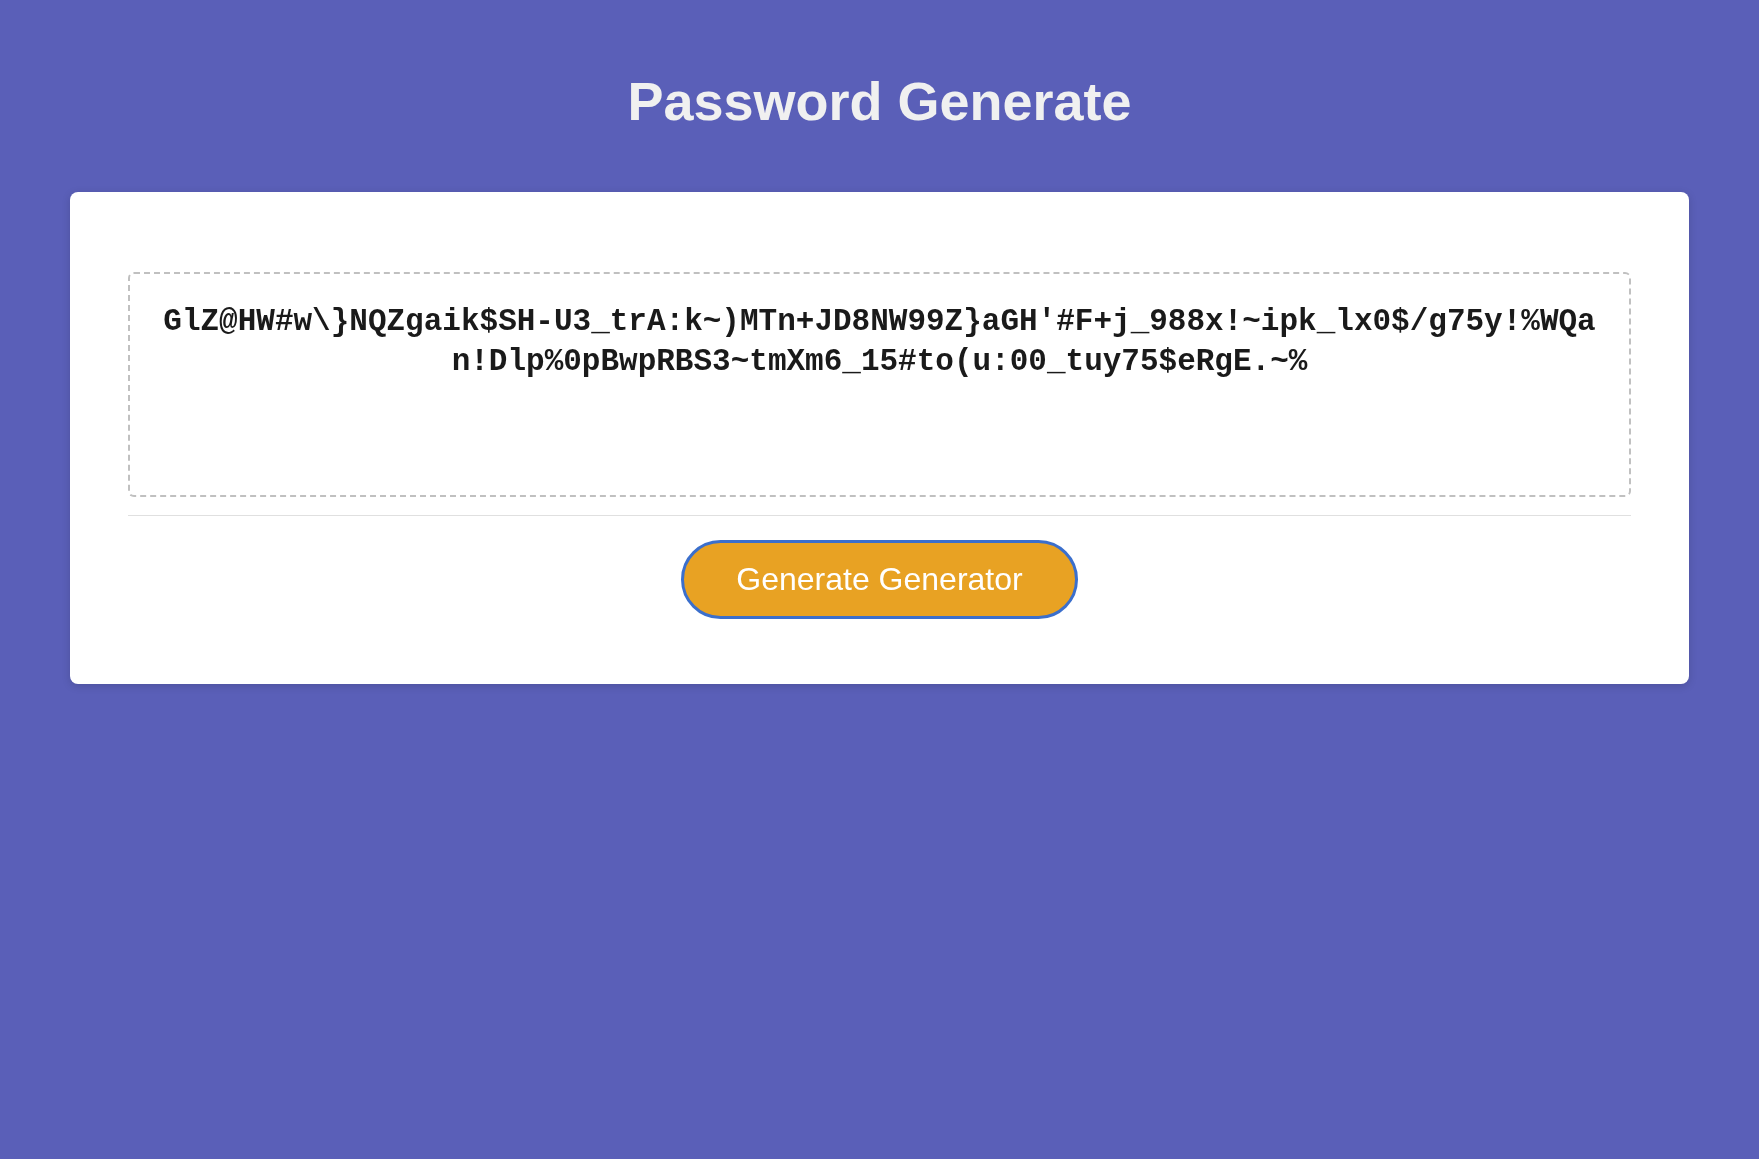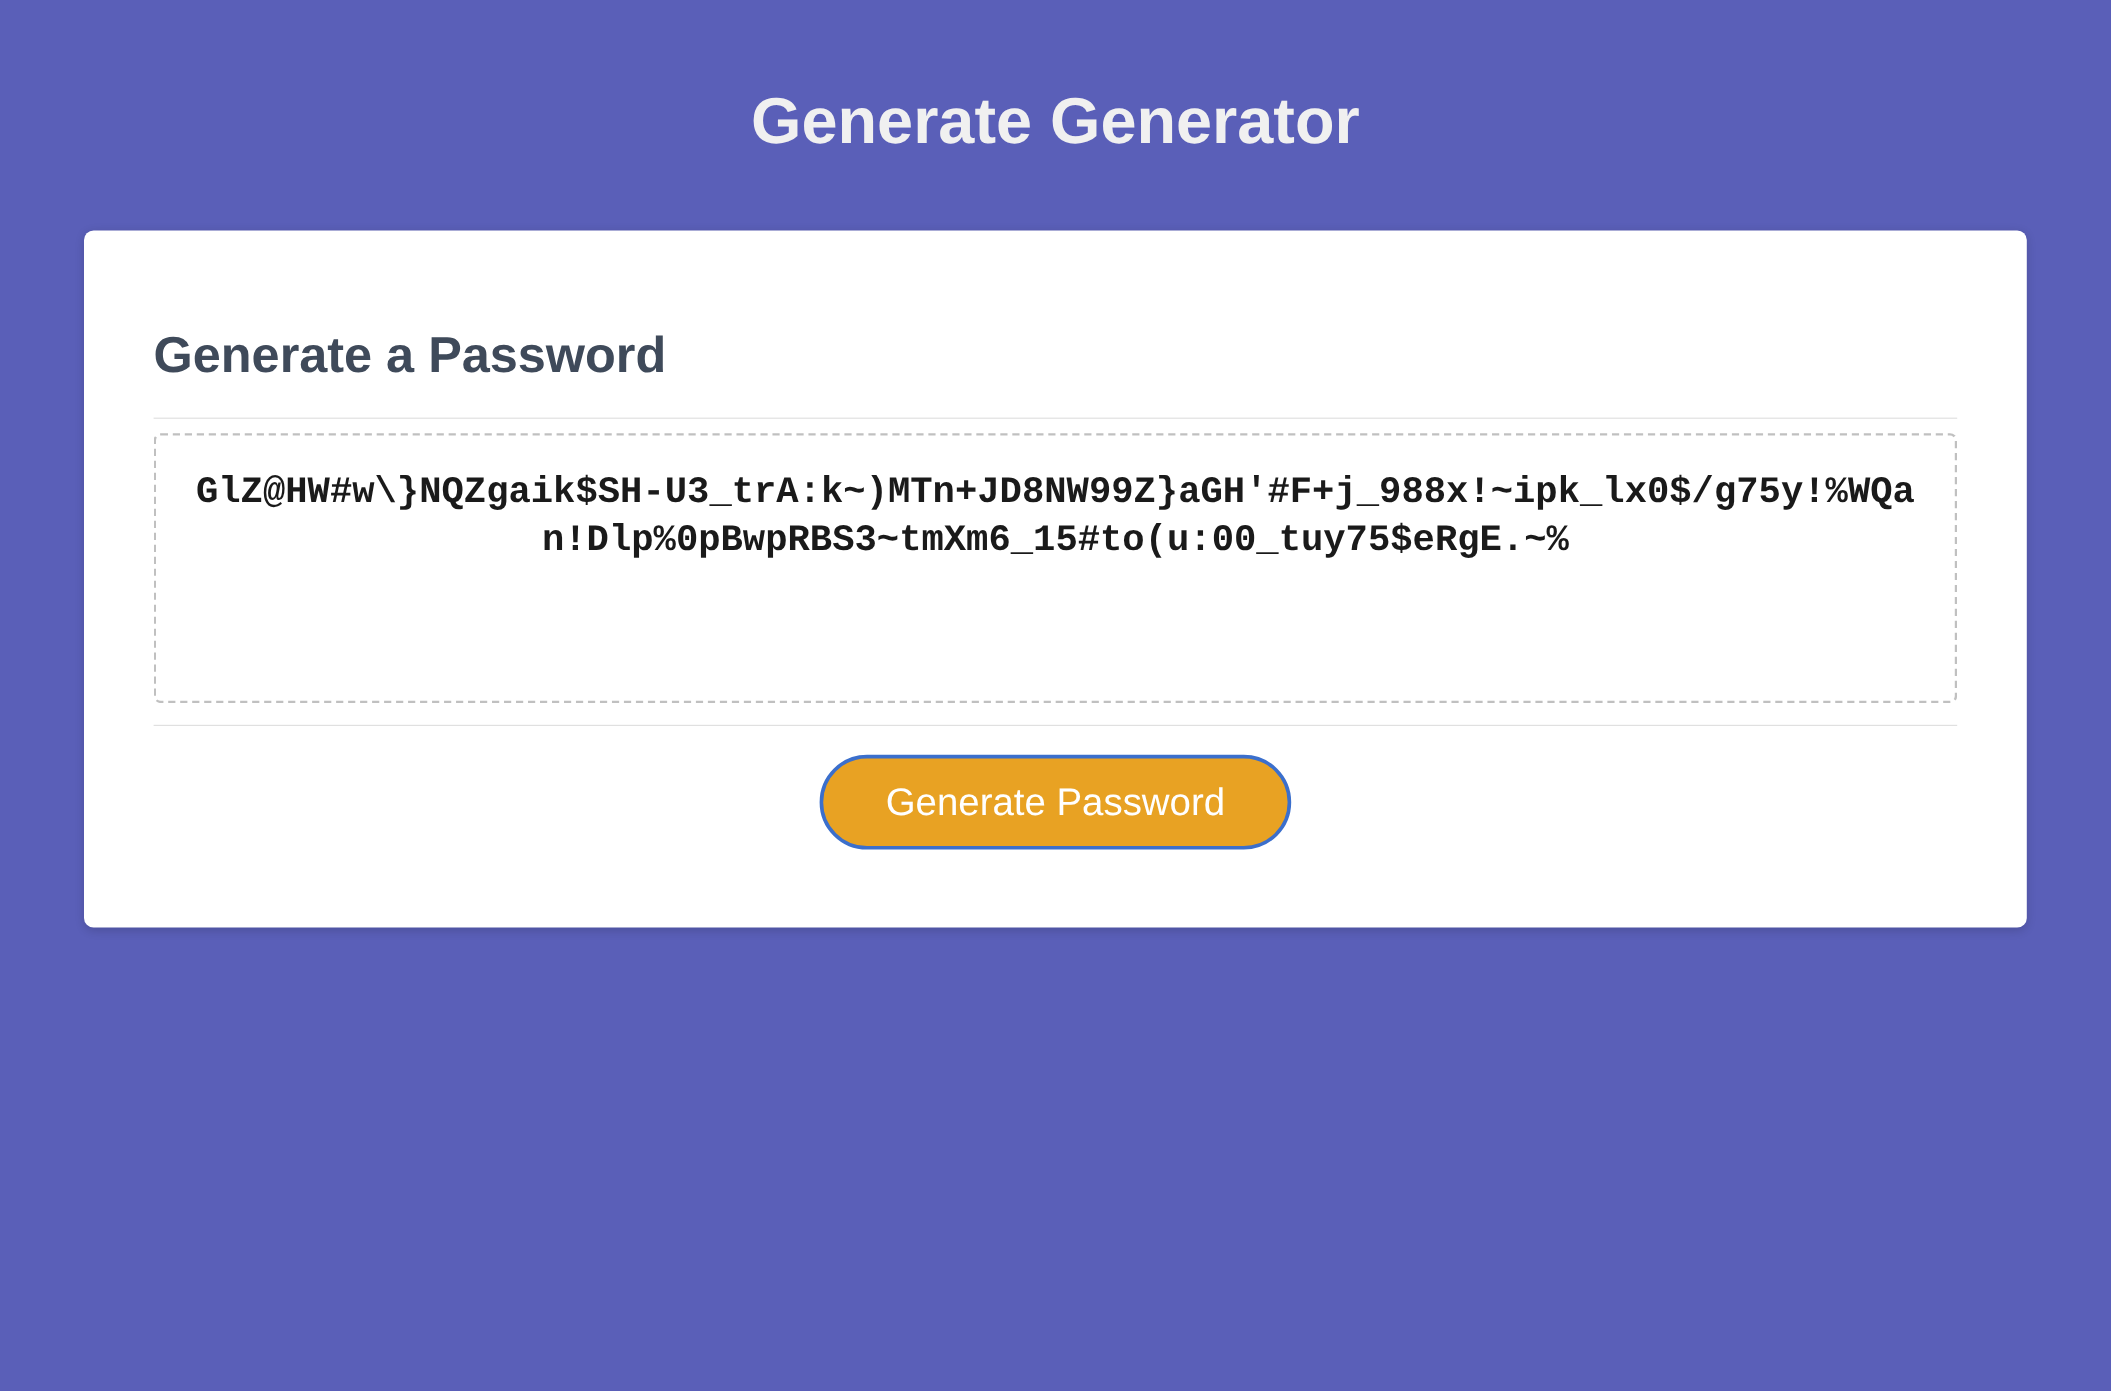--- a/index.html
+++ b/index.html
@@ -74,28 +74,25 @@
       font-weight: 500;
       padding: 18px 52px;
       cursor: pointer;
       font-family: inherit;
     }
   </style>
 </head>
 <body>
 
 <div class="wrapper">
-  <h1 class="page-title">Generate Generator</h1>
+  <h1 class="page-title">Password Generate</h1>
 
   <div class="card">
-    <div class="card-header">
-      <h2 class="card-title">Generate a Password</h2>
-    </div>
     <div class="card-body">
       <div class="password-box">
         <div class="password-text">GlZ@HW#w\}NQZgaik$SH-U3_trA:k~)MTn+JD8NW99Z}aGH'#F+j_988x!~ipk_lx0$/g75y!%WQan!Dlp%0pBwpRBS3~tmXm6_15#to(u:00_tuy75$eRgE.~%</div>
       </div>
     </div>
     <div class="card-footer">
-      <button class="generate-btn">Generate Password</button>
+      <button class="generate-btn">Generate Generator</button>
     </div>
   </div>
 </div>
 
 </body></html>

